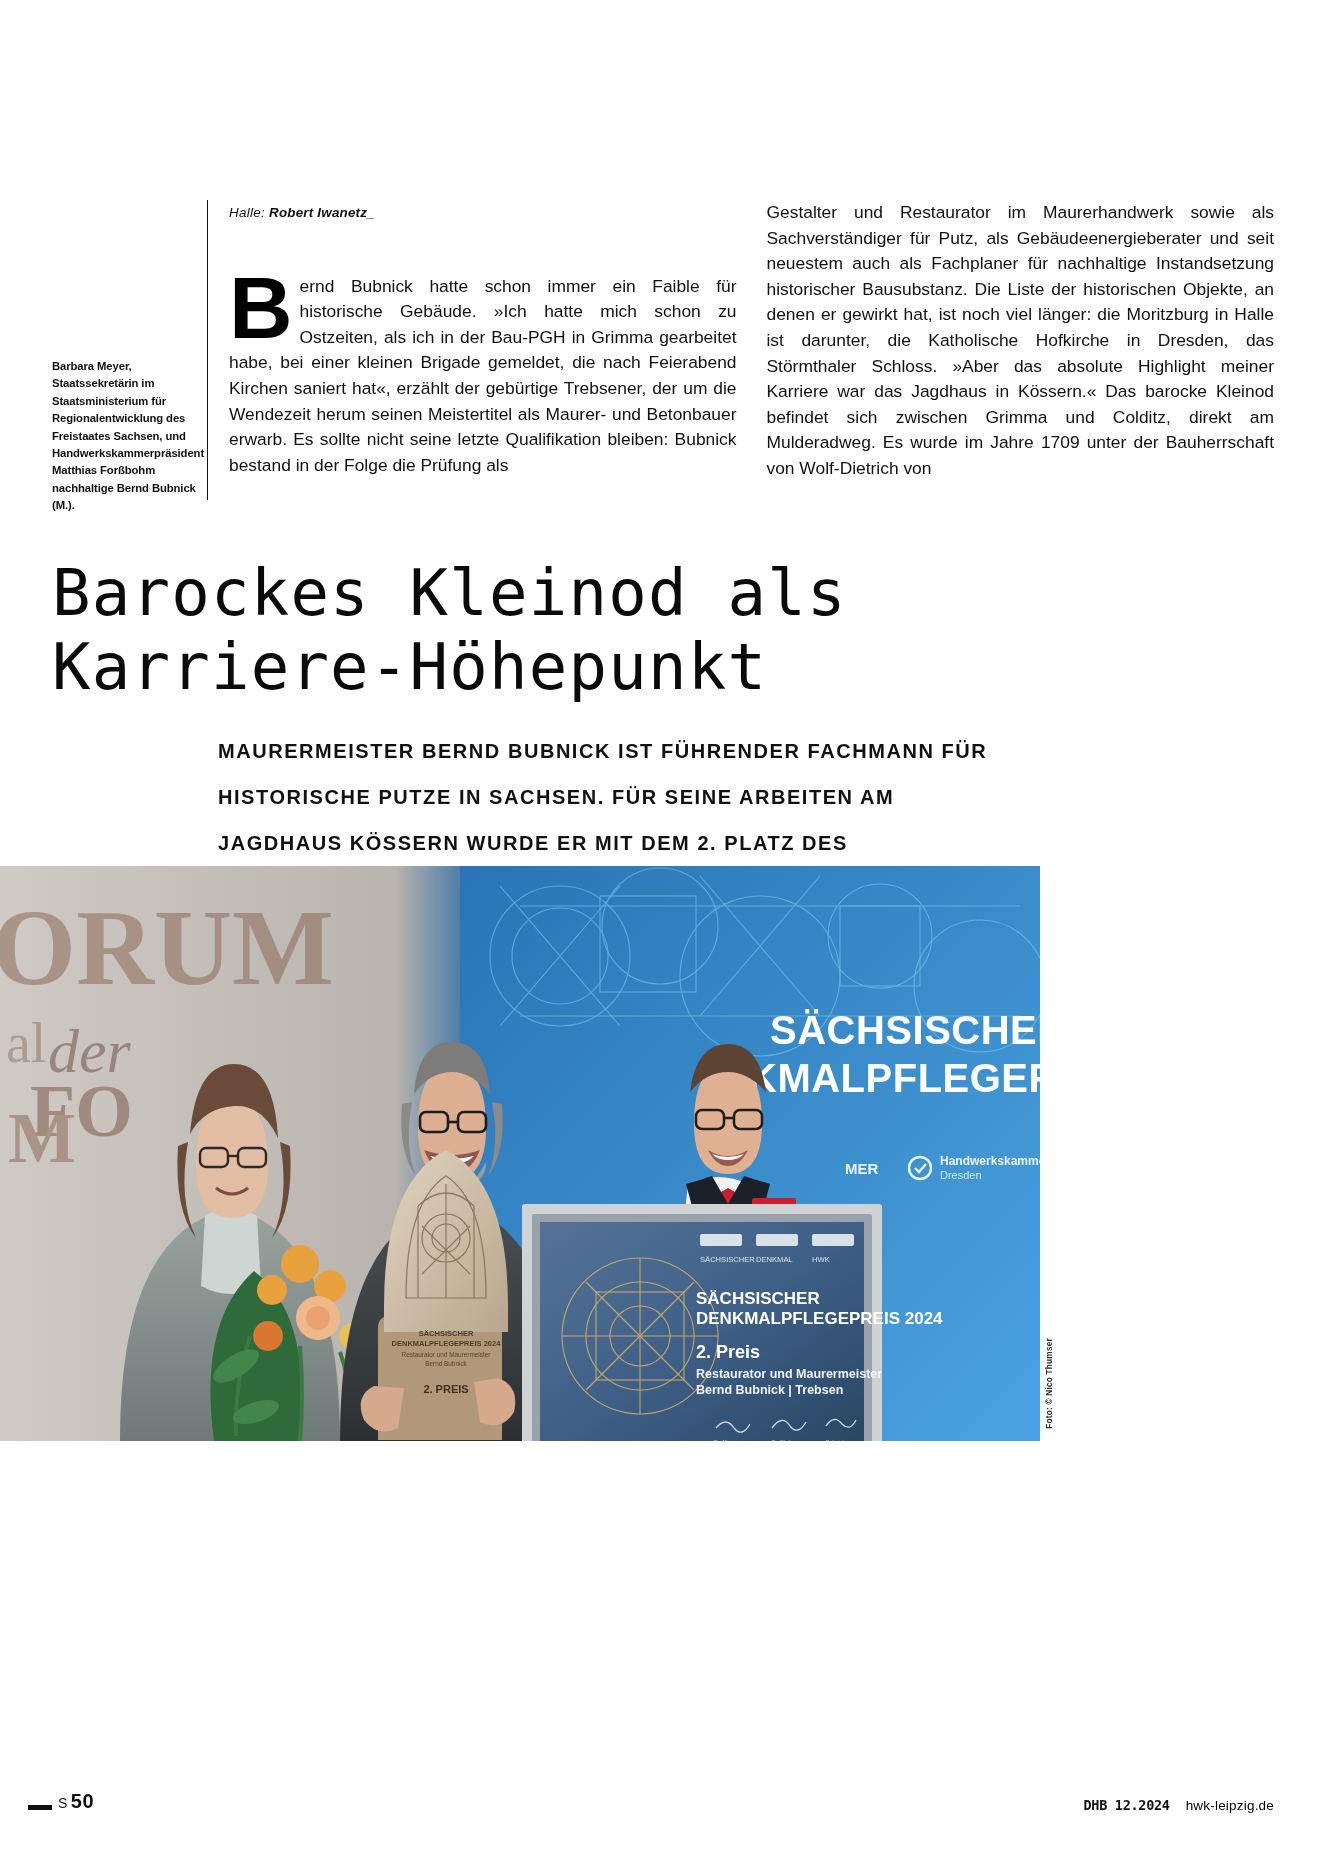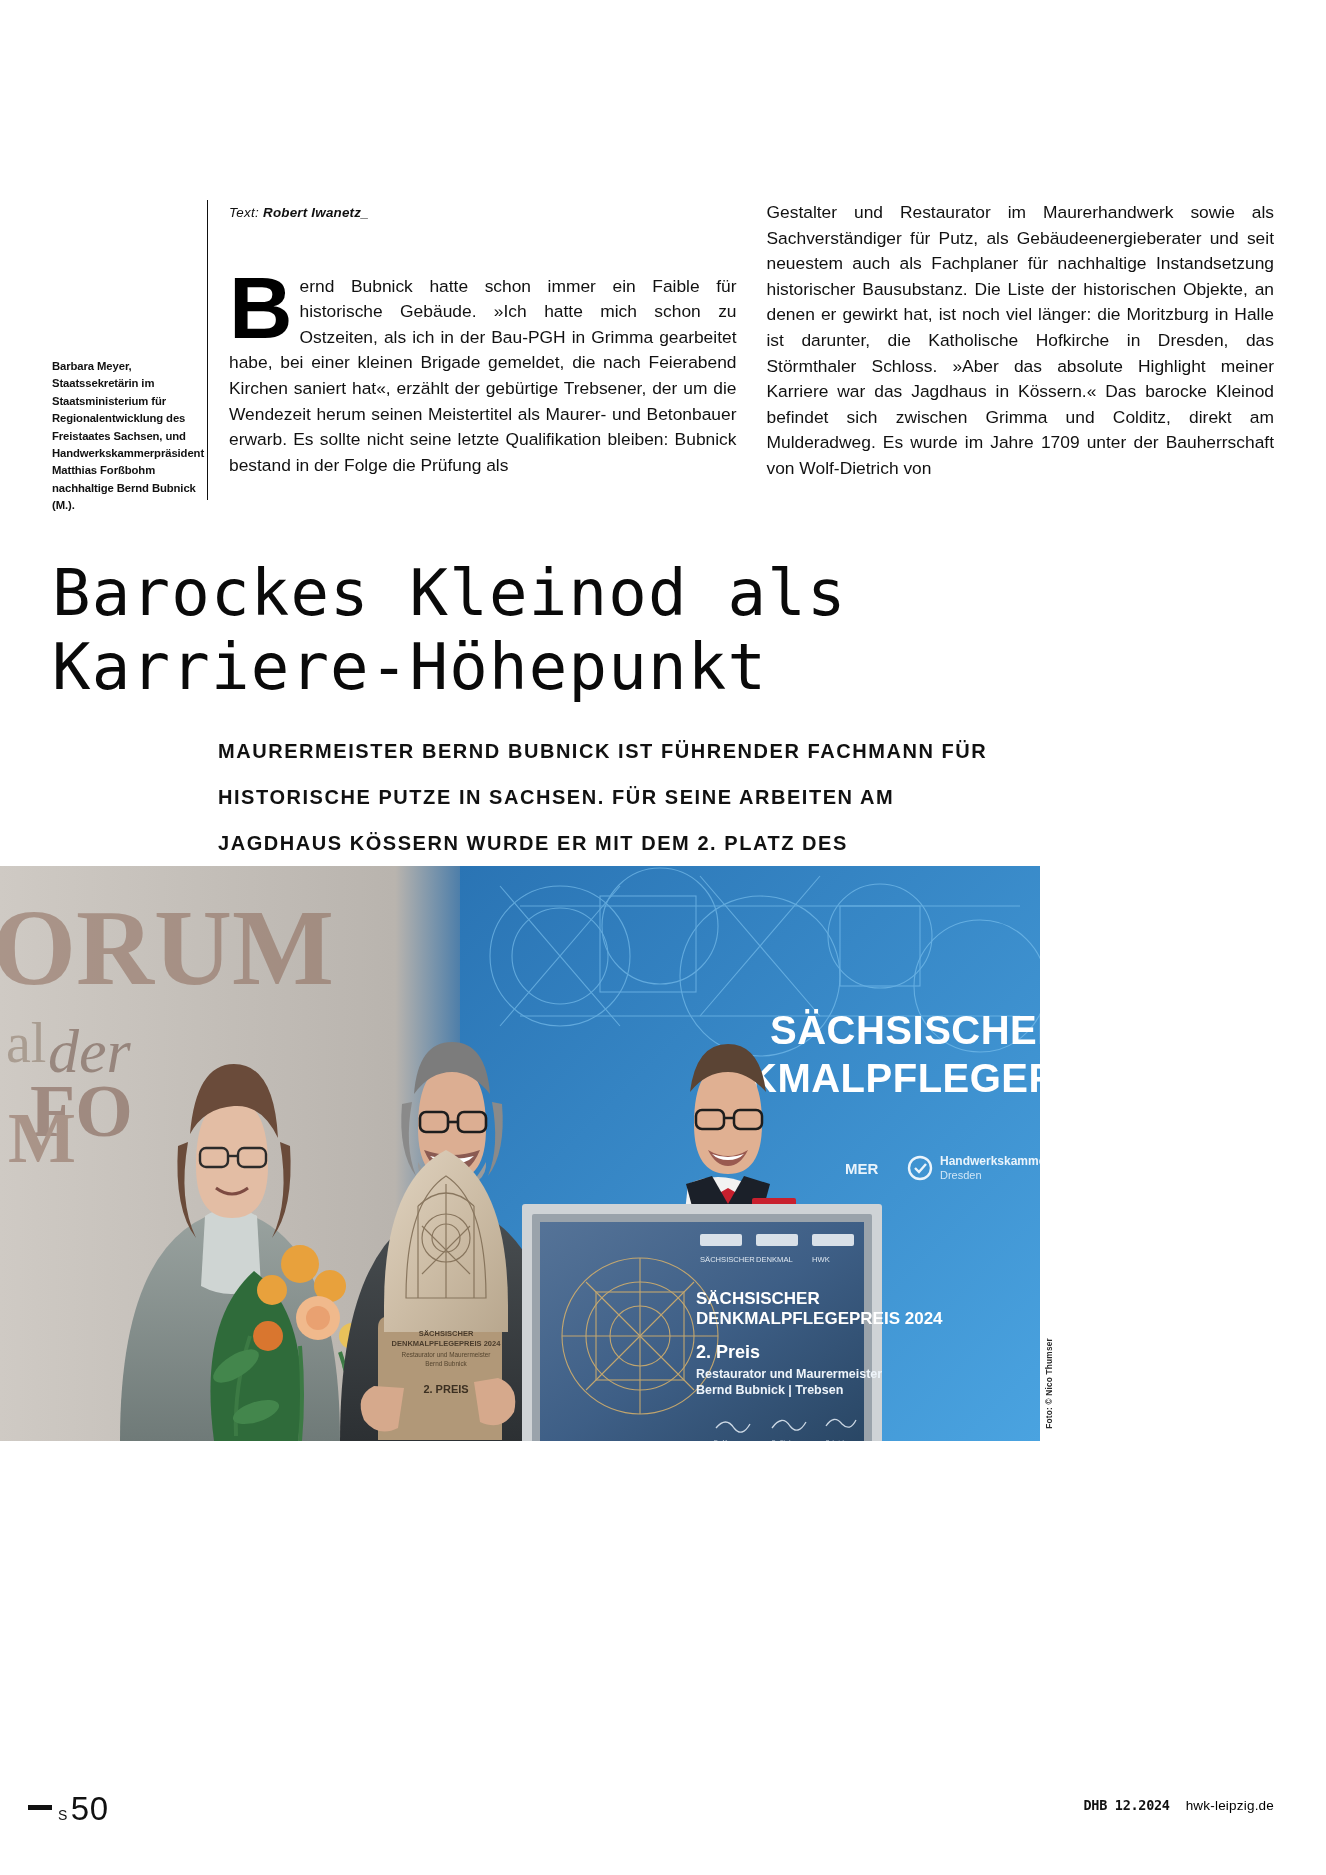--- a/index.html
+++ b/index.html
@@ -140,21 +140,21 @@
     background:#111;
   }
   .folio{
     position:absolute;
     left:58px; top:1790px;
     font-family:"Liberation Sans", sans-serif;
     color:#111;
     white-space:nowrap;
   }
   .folio .s{font-size:14px;font-weight:400;letter-spacing:0.5px;}
-  .folio .num{font-size:33px;font-weight:400;letter-spacing:0.5px;margin-left:3px;}
+  .folio .num{font-size:20px;font-weight:700;letter-spacing:0.5px;margin-left:3px;}
 
   .footer-right{
     position:absolute;
     right:52px; top:1797px;
     display:flex;align-items:baseline;gap:16px;
     white-space:nowrap;
   }
   .issue{
     font-family:"DejaVu Sans Mono", monospace;
     font-size:13.5px;font-weight:700;letter-spacing:-0.3px;color:#111;
@@ -175,21 +175,21 @@
       <div class="margin-col">
         <div class="caption">Barbara Meyer, Staatssekretärin im Staatsministerium für Regionalentwicklung des Freistaates Sachsen, und Handwerkskammerpräsident Matthias Forßbohm nachhaltige Bernd Bubnick (M.).</div>
       </div>
 
       <div class="rule-col"></div>
 
       <div class="text-col">
 
         <div class="body-col">
           <div class="byline">
-            <span>Text:</span>
+            <span>Halle:</span>
             <b>Robert Iwanetz_</b>
           </div>
           <p><span class="dropcap">B</span><span>ernd Bubnick hatte schon immer ein Faible für historische Gebäude. »Ich hatte mich schon zu Ostzeiten, als ich in der Bau-PGH in Grimma gearbeitet habe, bei einer kleinen Brigade gemeldet, die nach Feierabend Kirchen saniert hat«, erzählt der gebürtige Trebsener, der um die Wendezeit herum seinen Meistertitel als Maurer- und Betonbauer erwarb. Es sollte nicht seine letzte Qualifikation bleiben: Bubnick bestand in der Folge die Prüfung als</span></p>
         </div>
 
         <div class="body-col">
           <p>Gestalter und Restaurator im Maurerhandwerk sowie als Sachverständiger für Putz, als Gebäudeenergieberater und seit neuestem auch als Fachplaner für nachhaltige Instandsetzung historischer Bausubstanz. Die Liste der historischen Objekte, an denen er gewirkt hat, ist noch viel länger: die Moritzburg in Halle ist darunter, die Katholische Hofkirche in Dresden, das Störmthaler Schloss. »Aber das absolute Highlight meiner Karriere war das Jagdhaus in Kössern.« Das barocke Kleinod befindet sich zwischen Grimma und Colditz, direkt am Mulderadweg. Es wurde im Jahre 1709 unter der Bauherrschaft von Wolf-Dietrich von</p>
         </div>
 
       </div>

